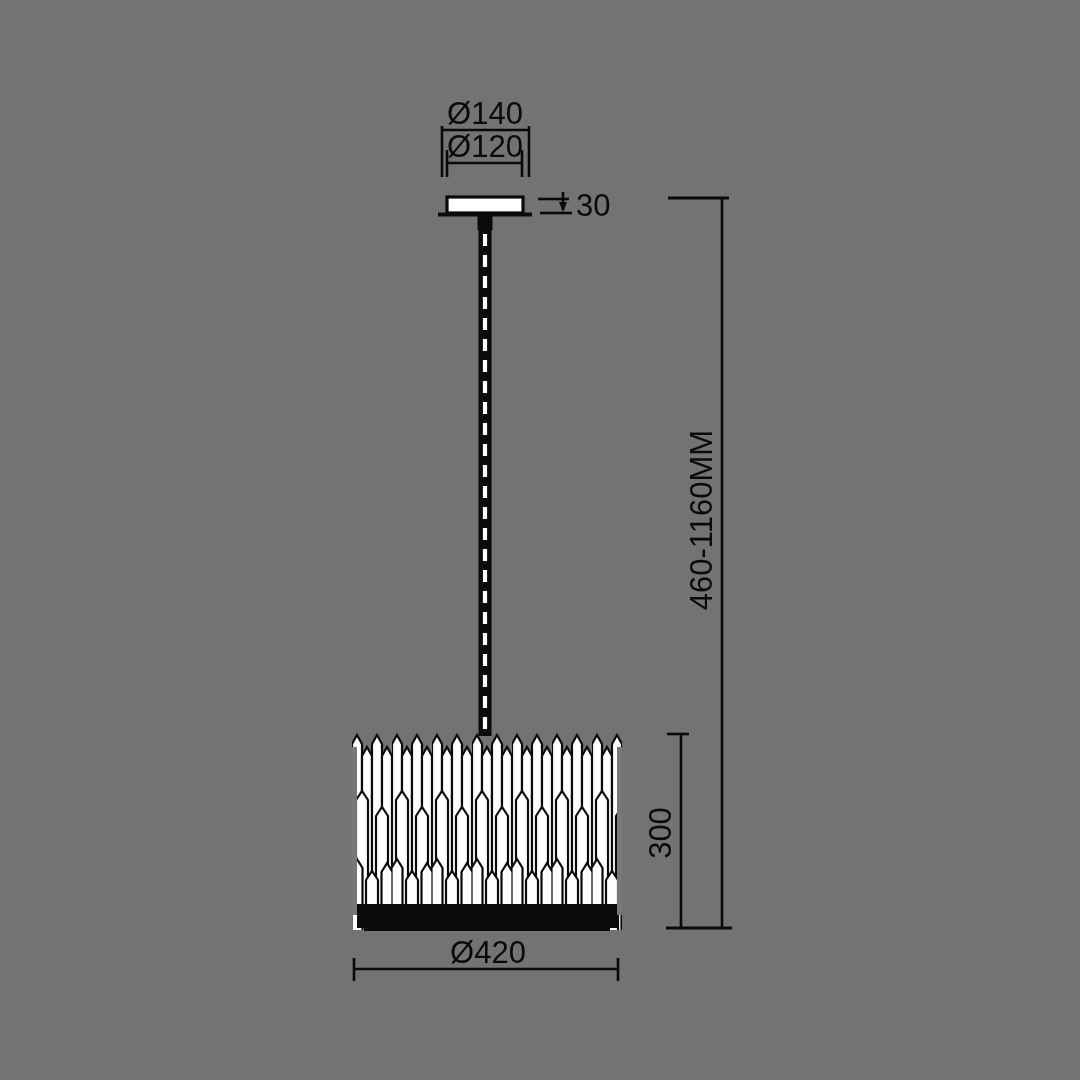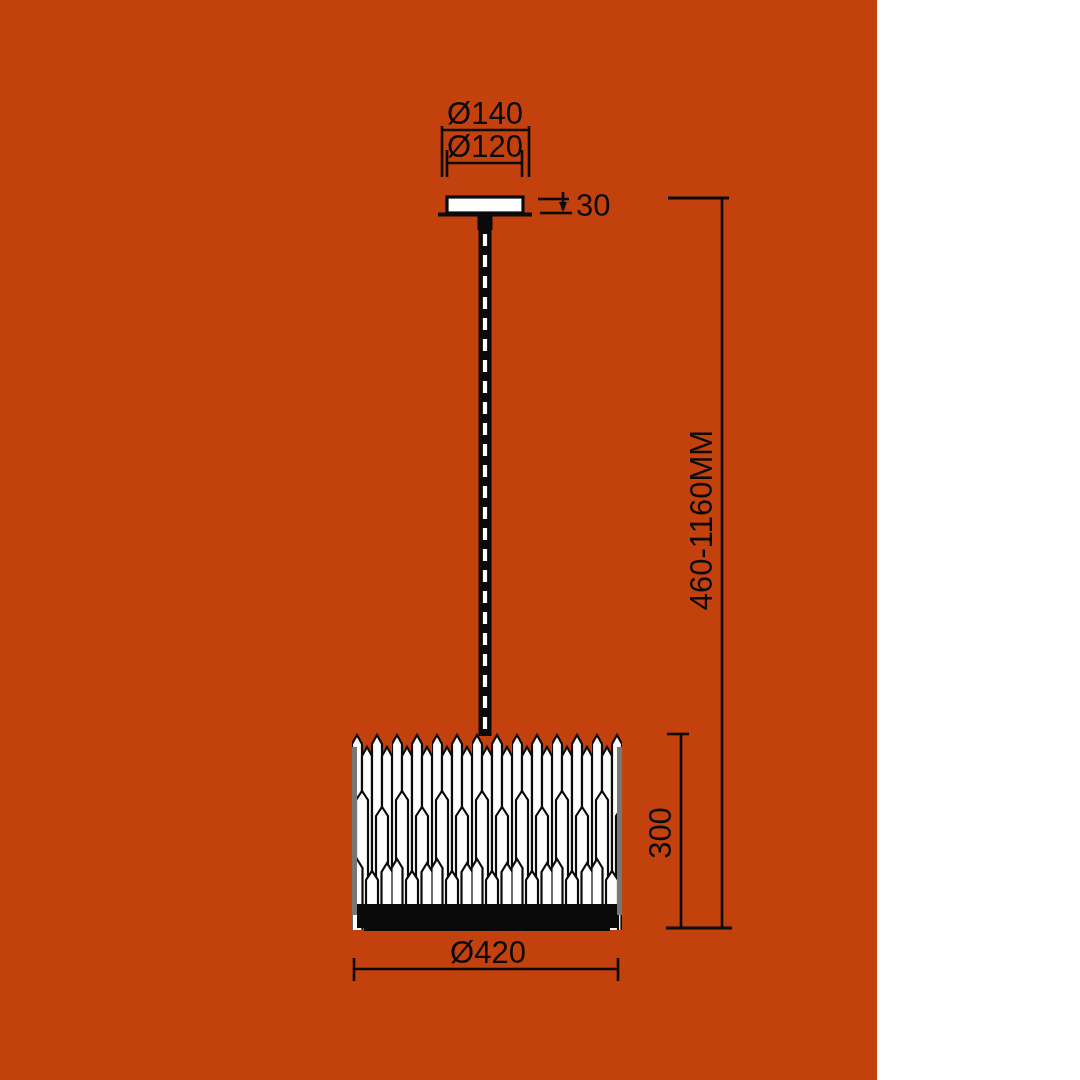--- a/index.html
+++ b/index.html
@@ -6,23 +6,23 @@
     margin: 0;
     padding: 0;
     background: #ffffff;
     width: 1080px;
     height: 1080px;
     overflow: hidden;
     font-family: "Liberation Sans", sans-serif;
   }
   .stage {
     position: relative;
-    width: 877px;
+    width: 1080px;
     height: 1080px;
-    background: #c2410c;
+    background: #737373;
   }
   svg text {
     font-family: "Liberation Sans", sans-serif;
     font-size: 31px;
     fill: #0a0a0a;
   }
   .dimline {
     stroke: #0a0a0a;
     stroke-width: 2.6;
     fill: none;

